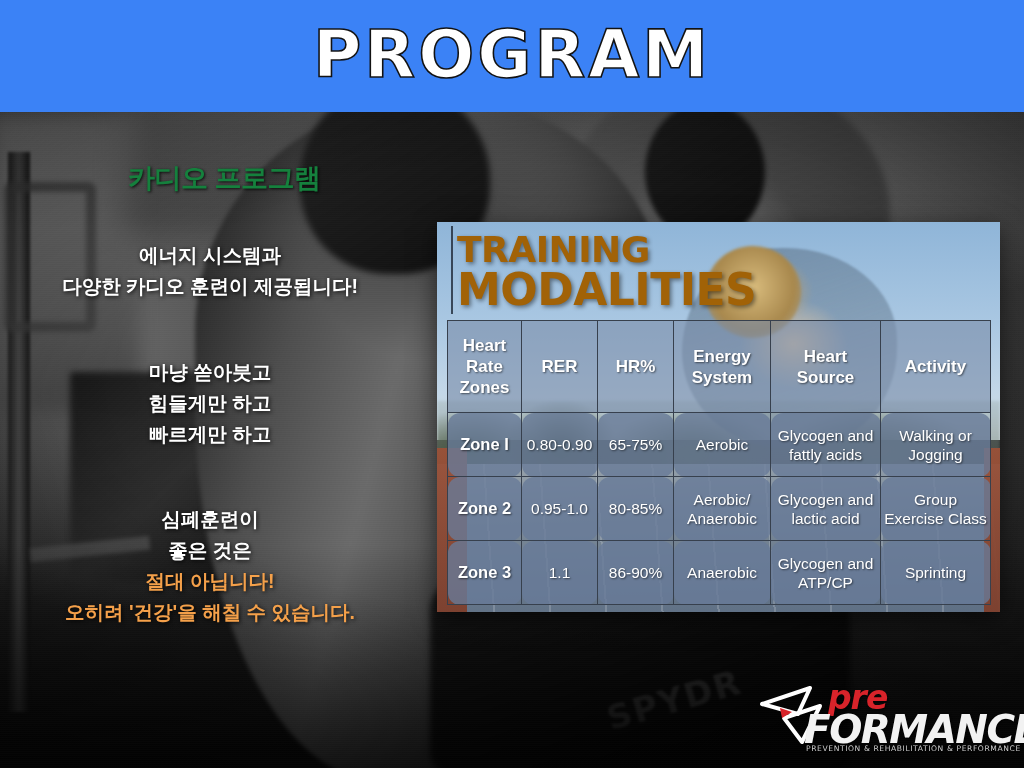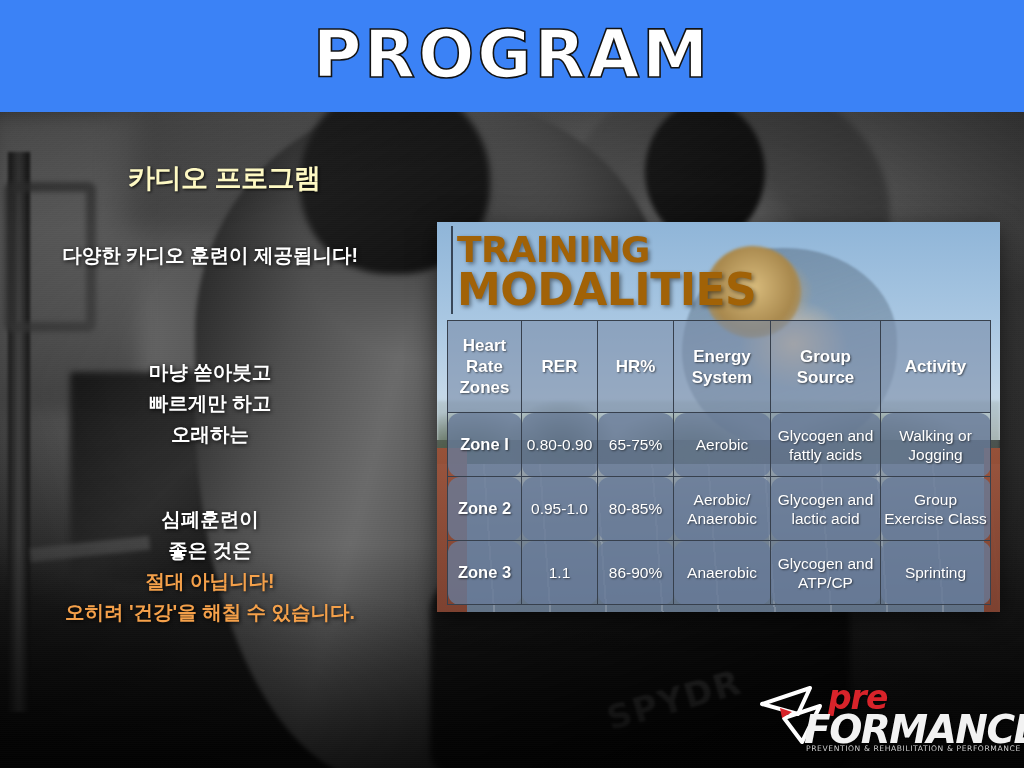--- a/index.html
+++ b/index.html
@@ -212,21 +212,21 @@
     width: 440px;
     height: 656px;
     z-index: 20;
     color: #fff;
   }
   .kicker {
     position: absolute;
     left: 128px; top: 48px;
     font-size: 27px;
     font-weight: bold;
-    color: #fef9c3;
+    color: #15803d;
     letter-spacing: -0.5px;
     text-shadow: 1px 1px 3px rgba(0,0,0,.85);
     white-space: nowrap;
   }
   .para {
     position: absolute;
     left: 0;
     width: 420px;
     text-align: center;
     font-size: 19.5px;
@@ -441,27 +441,28 @@
     <div class="bg-shorts-text">SPYDR</div>
     <div class="bg-vignette"></div>
     <div class="bg-grain"></div>
   </div>
 
   <div class="text-col">
 
     <div class="kicker">카디오 프로그램</div>
 
     <div class="para para-1">
+      <span class="para-line">에너지 시스템과</span>
       <span class="para-line">다양한 카디오 훈련이 제공됩니다!</span>
     </div>
 
     <div class="para para-2">
       <span class="para-line">마냥 쏟아붓고</span>
+      <span class="para-line">힘들게만 하고</span>
       <span class="para-line">빠르게만 하고</span>
-      <span class="para-line">오래하는</span>
     </div>
 
     <div class="para para-3">
       <span class="para-line">심폐훈련이</span>
       <span class="para-line">좋은 것은</span>
       <span class="para-line em-orange">절대 아닙니다!</span>
       <span class="para-line em-orange">오히려 '건강'을 해칠 수 있습니다.</span>
     </div>
   </div>
 
@@ -489,21 +490,21 @@
         <col class="col-esys">
           <col class="col-esrc">
           <col class="col-act">
       </colgroup>
       <thead>
         <tr>
           <th>Heart Rate Zones</th>
           <th>RER</th>
           <th>HR%</th>
           <th>Energy System</th>
-          <th>Group Source</th>
+          <th>Heart Source</th>
           <th>Activity</th>
         </tr>
       </thead>
       <tbody>
         <tr>
           <td class="zone-cell">Zone I</td>
           <td>0.80-0.90</td>
           <td>65-75%</td>
           <td>Aerobic</td>
           <td>Glycogen and fattly acids</td>

